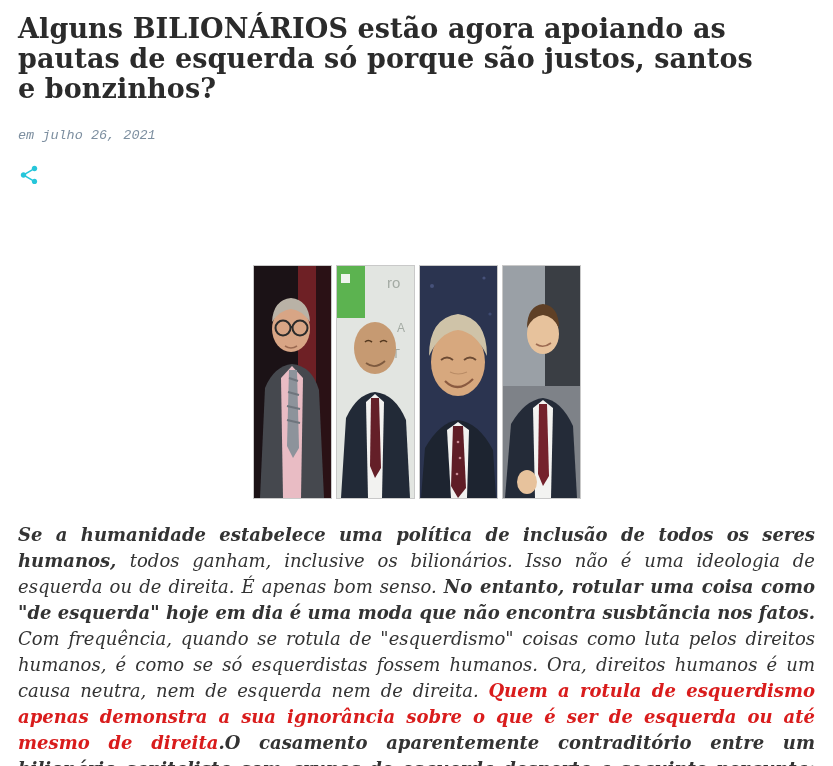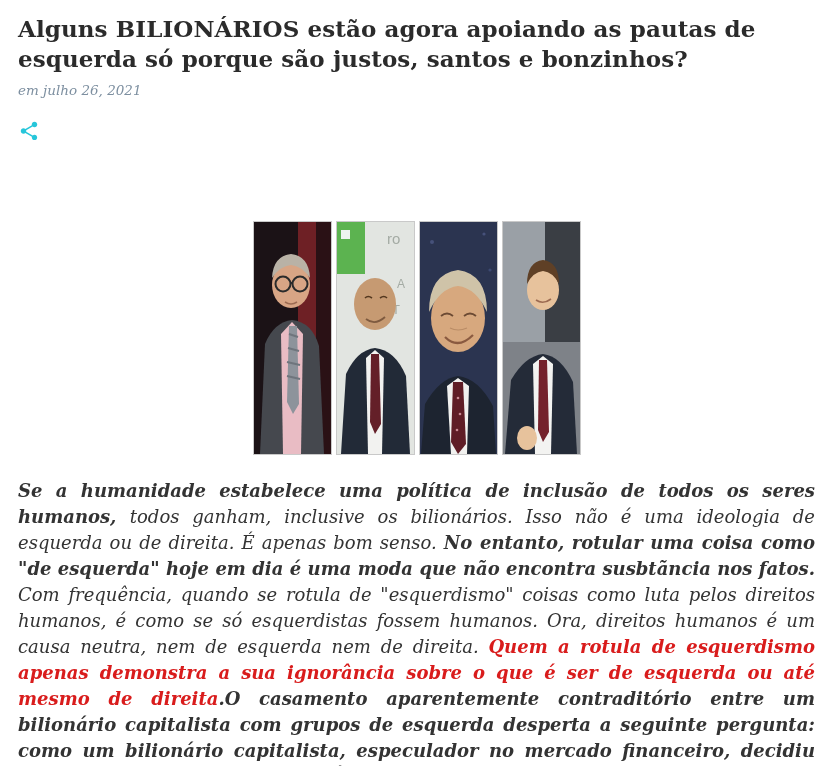--- a/index.html
+++ b/index.html
@@ -7,34 +7,35 @@
   body {
     width:833px; height:766px;
     font-family:"DejaVu Serif", serif;
     position:relative; overflow:hidden;
   }
   .post { padding:14px 18px 0 18px; }
 
   .post-title {
     font-family:"DejaVu Serif", "Liberation Serif", serif;
     font-weight:700;
-    font-size:23px;
+    font-size:27px;
     line-height:30px;
     color:#2b2b2b;
     max-width:748px;
     letter-spacing:0.1px;
   }
 
   .post-date {
     display:inline-block;
-    margin-top:8px;
+    margin-top:24px;
     font-style:italic;
     font-size:13.5px;
     color:#7d8fa0;
     text-decoration:none;
+    font-family:Liberation Mono, monospace;
   }
 
   .share-btn {
     display:block;
     margin-top:20px;
     background:none; border:none; padding:0;
     cursor:pointer;
     width:24px; height:24px;
   }
   .share-btn svg { display:block; width:22px; height:22px; }

